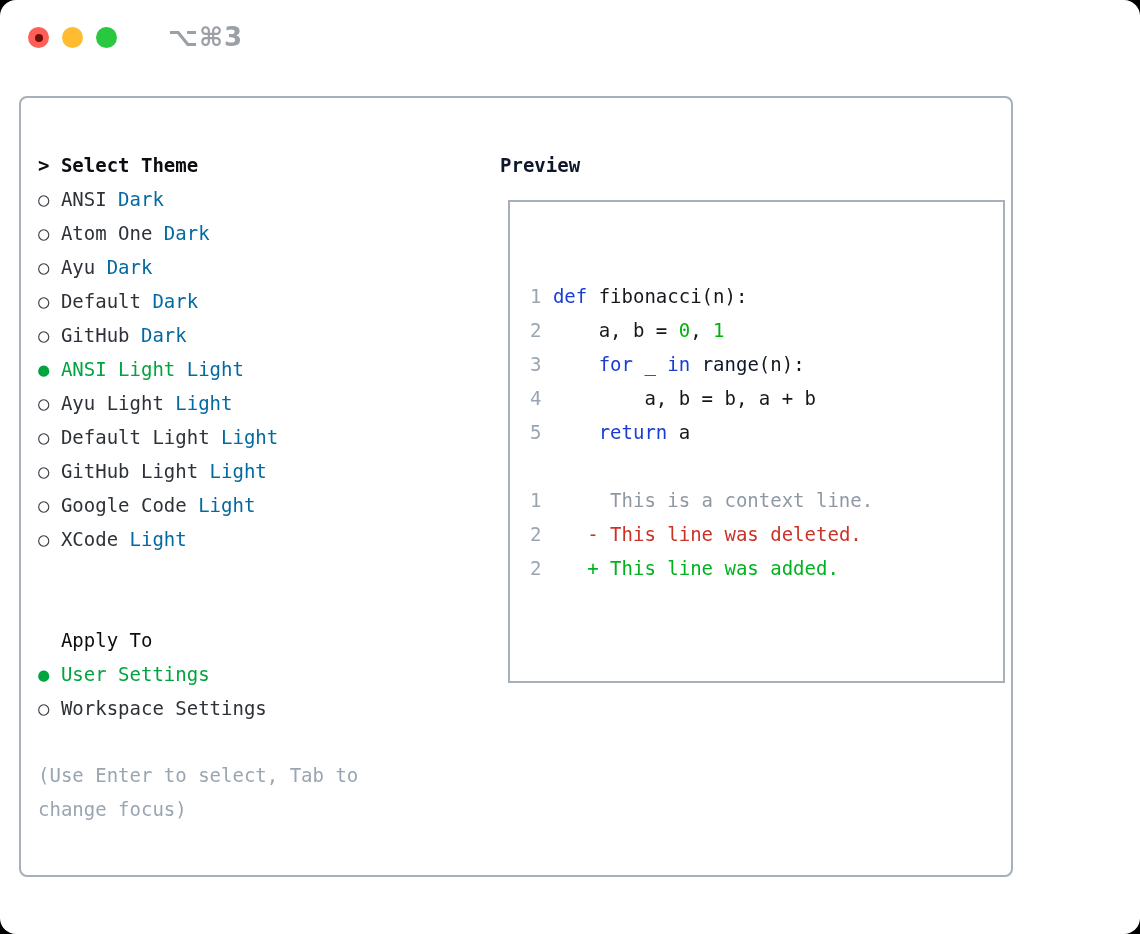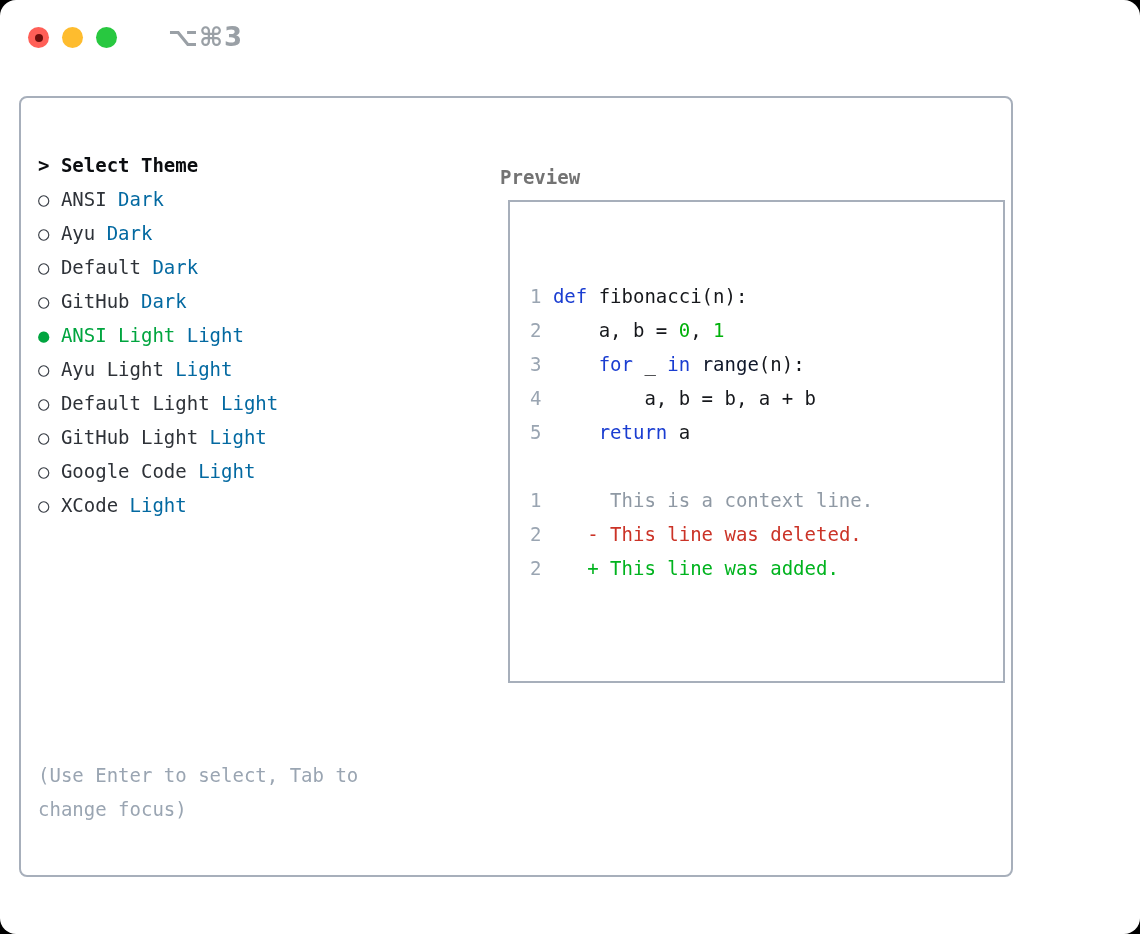--- a/index.html
+++ b/index.html
@@ -42,21 +42,21 @@
   .theme-list { position: absolute; left: 38px; top: 148px; }
   .list-header { color: #0b0d10; }
   .bullet { color: #3a3f47; }
   .label { color: #2e3238; }
   .badge { color: #0369a1; margin-left: 1ch; }
   .item.selected .bullet, .item.selected .label { color: #00a53f; }
   .apply-list { position: absolute; left: 38px; top: 623px; }
   .apply-header { padding-left: 2ch; color: #0b0d10; }
   .help { position: absolute; left: 38px; top: 758px; color: #9aa5b2; }
   
-  .preview-title { position: absolute; left: 500px; top: 160px; color: #737373; }
+  .preview-title { position: absolute; left: 500px; top: 148px; color: #0f172a; }
   .preview-box {
     position: absolute; left: 508px; top: 200px;
     width: 473px; height: 402px;
     border: 2px solid #a7afbb; background: #fff;
     padding: 77px 0 0 20px; box-sizing: content-box;
     overflow: hidden;
   }
   .ln { color: #9aa5b2; }
   .seg-plain { color: #16181c; }
   .seg-keyword { color: #1a3dd1; }
@@ -81,31 +81,38 @@
     </div>
     <div class="shortcut">⌥⌘3</div>
   </div>
 
   <div class="main-box"></div>
 
   <div class="theme-list">
     <div class="row list-header bold"><span>&gt; </span><span>Select Theme</span></div>
 
   <div class="row item"><span class="bullet">○ </span><span class="label">ANSI</span><span class="badge">Dark</span></div>
+      <div class="row item"><span class="bullet">○ </span><span class="label">Atom One</span><span class="badge">Dark</span></div>
       <div class="row item"><span class="bullet">○ </span><span class="label">Ayu</span><span class="badge">Dark</span></div>
       <div class="row item"><span class="bullet">○ </span><span class="label">Default</span><span class="badge">Dark</span></div>
       <div class="row item"><span class="bullet">○ </span><span class="label">GitHub</span><span class="badge">Dark</span></div>
       <div class="row item selected"><span class="bullet">● </span><span class="label">ANSI Light</span><span class="badge">Light</span></div>
       <div class="row item"><span class="bullet">○ </span><span class="label">Ayu Light</span><span class="badge">Light</span></div>
       <div class="row item"><span class="bullet">○ </span><span class="label">Default Light</span><span class="badge">Light</span></div>
       <div class="row item"><span class="bullet">○ </span><span class="label">GitHub Light</span><span class="badge">Light</span></div>
       <div class="row item"><span class="bullet">○ </span><span class="label">Google Code</span><span class="badge">Light</span></div>
       <div class="row item"><span class="bullet">○ </span><span class="label">XCode</span><span class="badge">Light</span></div>
     </div>
 
+  <div class="apply-list">
+    <div class="row apply-header">Apply To</div>
+
+  <div class="row item selected"><span class="bullet">● </span><span class="label">User Settings</span></div>
+      <div class="row item"><span class="bullet">○ </span><span class="label">Workspace Settings</span></div>
+    </div>
 
   <div class="help">
 
   <div class="row">(Use Enter to select, Tab to</div>
       <div class="row">change focus)</div>
     </div>
 
   <div class="row preview-title bold">Preview</div>
 
   <div class="preview-box">

